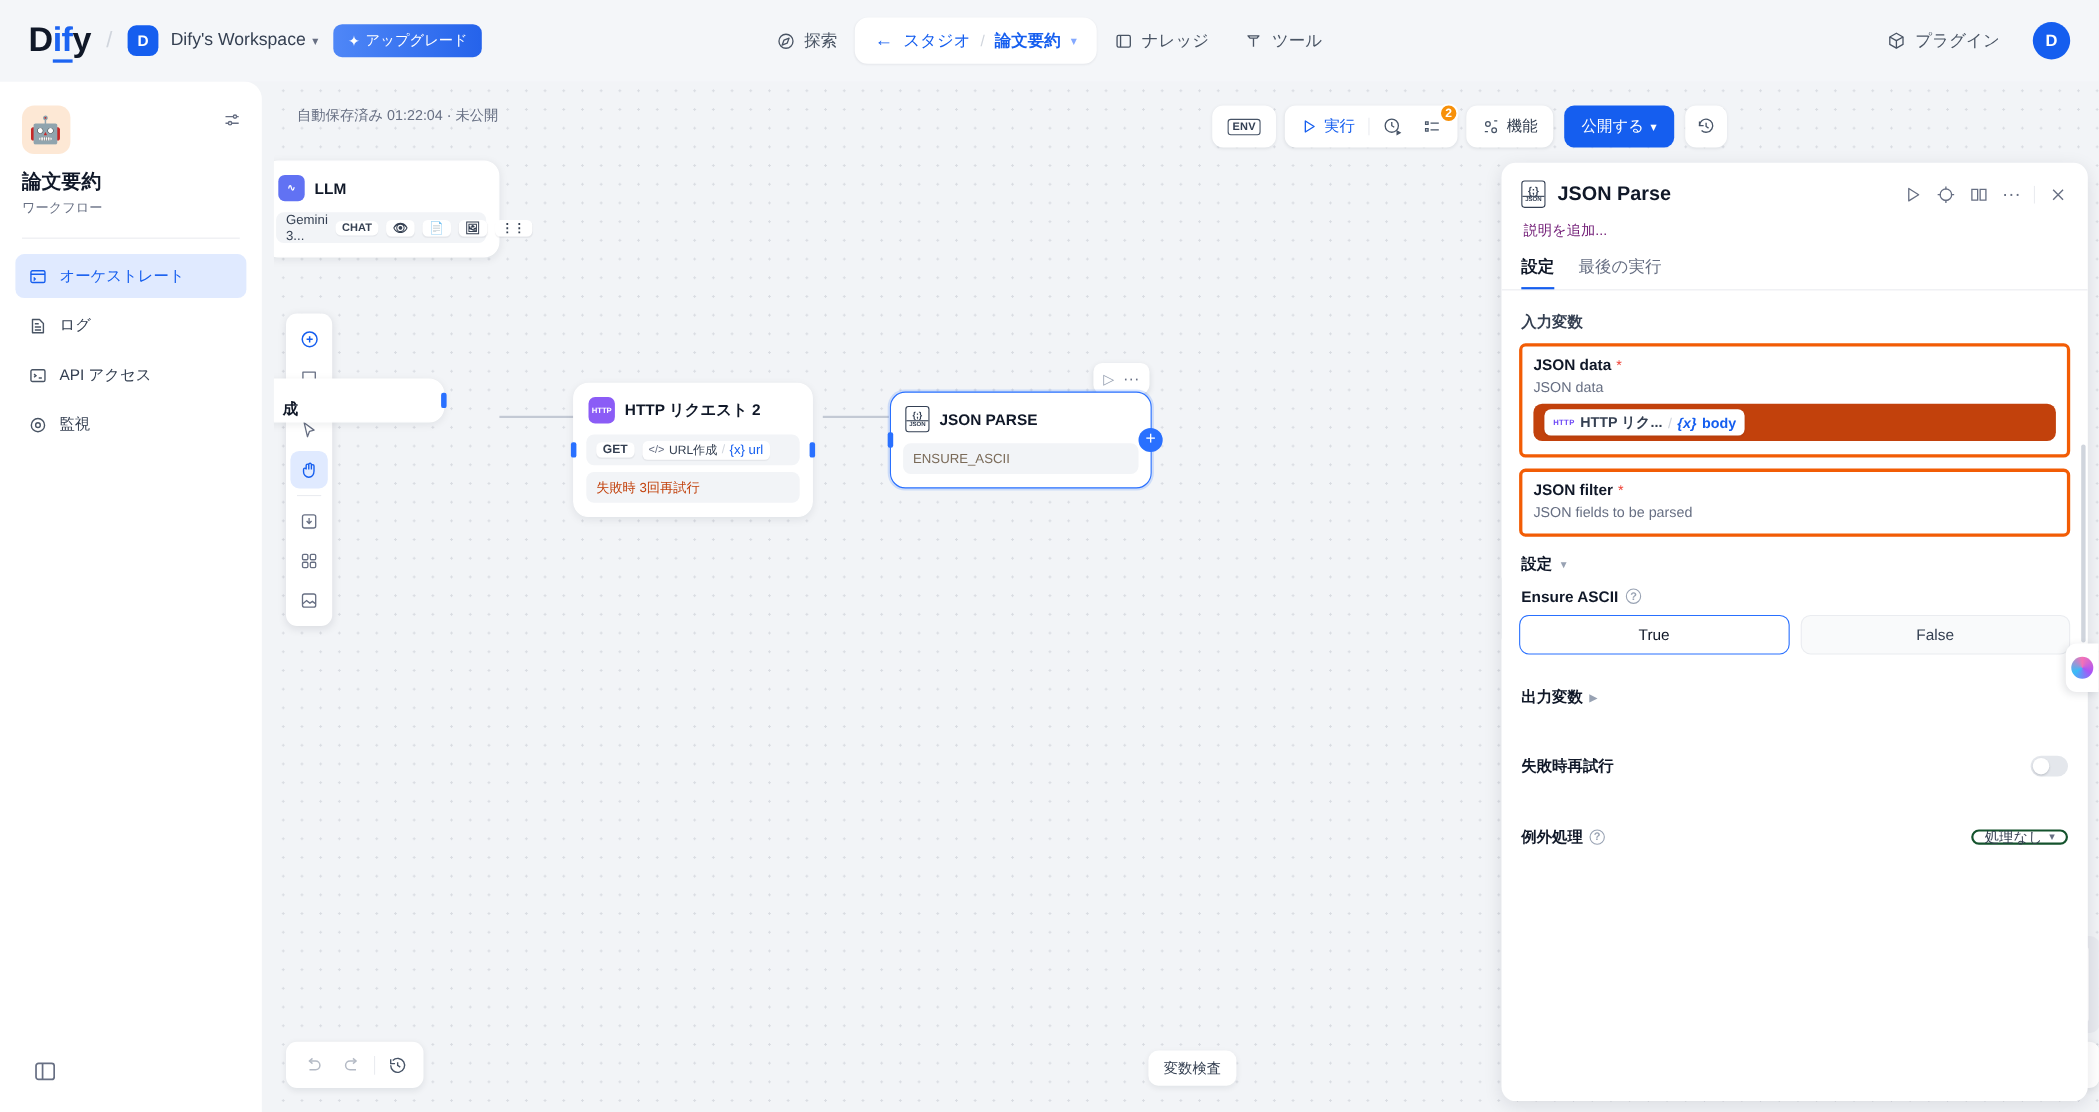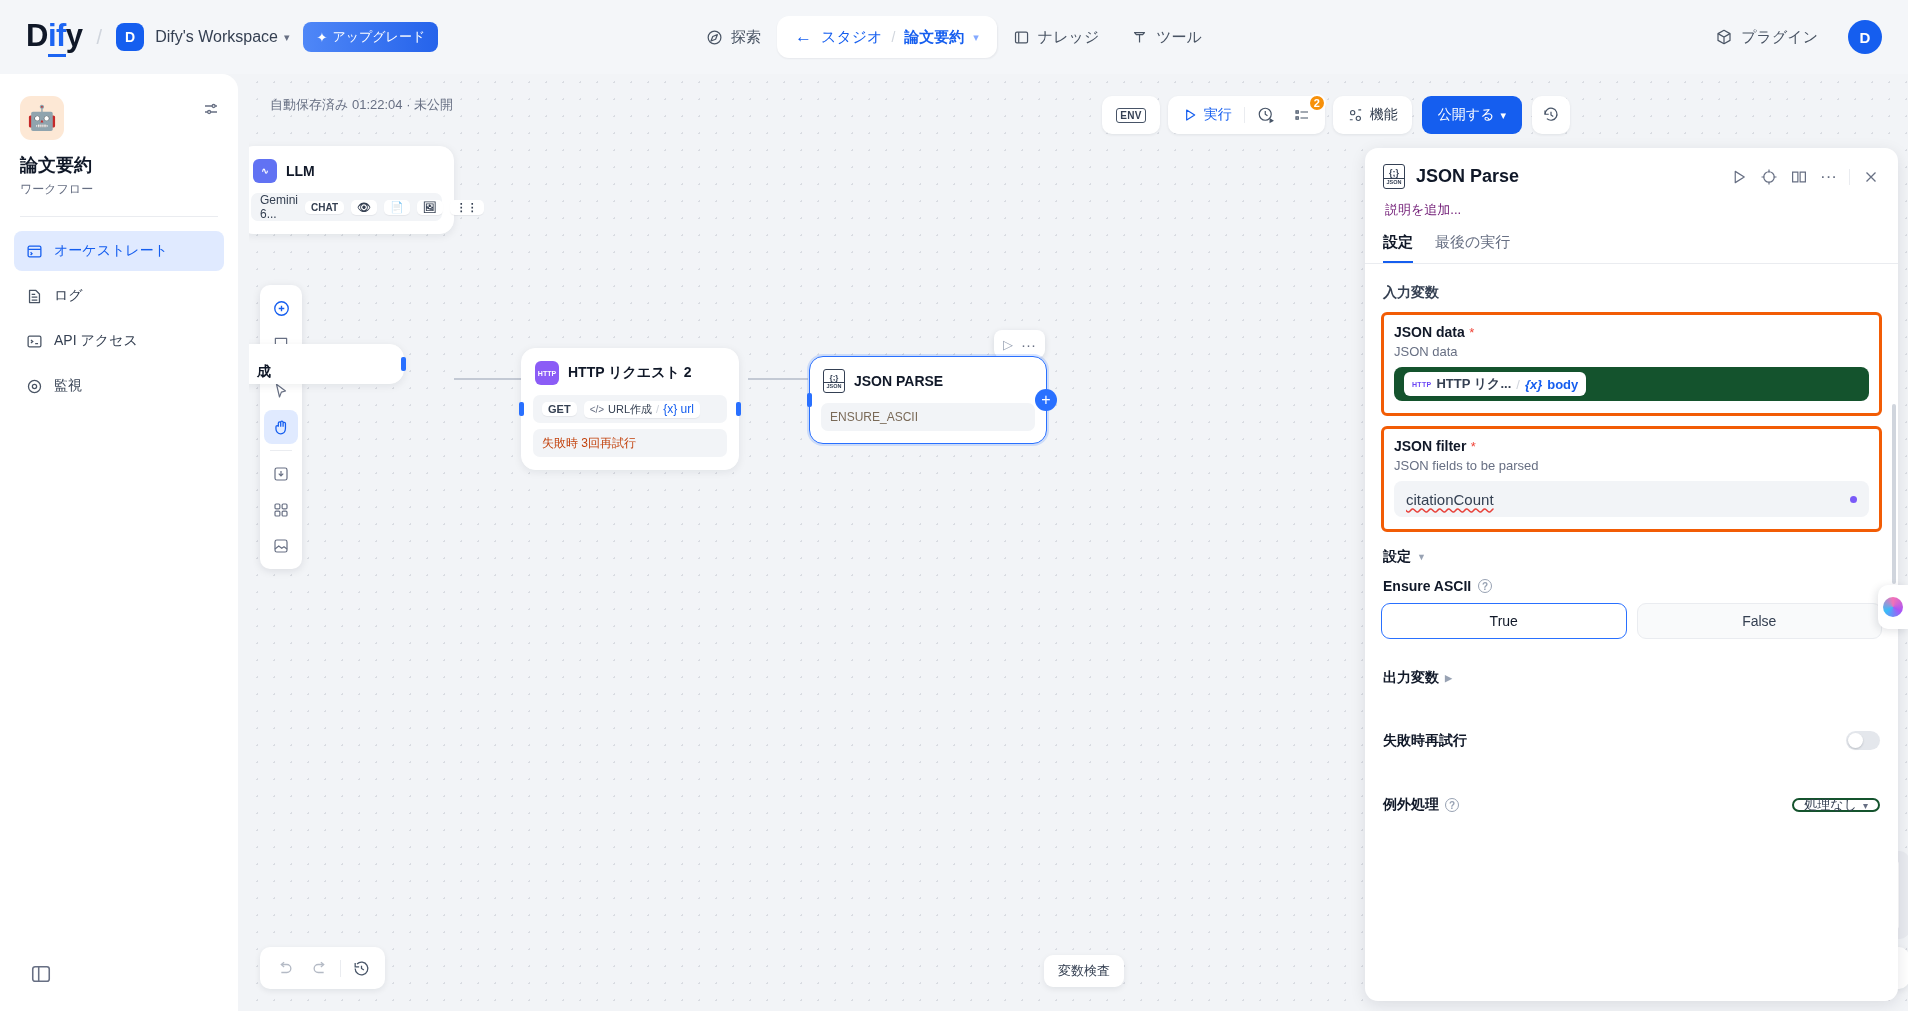--- a/index.html
+++ b/index.html
@@ -227,21 +227,21 @@
   .tabs { display: flex; gap: 22px; padding: 14px 18px 0 18px; border-bottom: 1px solid #eaecf0; }
   .tab { font-size: 15px; color: #676f83; padding-bottom: 9px; cursor: pointer; }
   .tab.active { color: #101828; font-weight: 700; border-bottom: 2px solid #155eef; }
   .panel-body { flex: 1; overflow-y: auto; padding: 0 16px 20px 16px; position: relative; }
   .sec-label { font-size: 14px; font-weight: 600; color: #354052; margin: 20px 0 10px 2px; }
   .hl-box { border: 3px solid #f25c05; border-radius: 6px; padding: 8px 10px 12px 10px; margin-bottom: 10px; }
   .field-label { font-size: 14px; font-weight: 700; color: #101828; }
   .req { color: #f04438; font-size: 13px; }
   .field-hint { font-size: 13px; color: #676f83; margin-top: 3px; }
   .field-input {
-    background: #14532d; border-radius: 8px; height: 34px; display: flex;
+    background: #c2410c; border-radius: 8px; height: 34px; display: flex;
     align-items: center; padding: 0 10px; margin-top: 8px;
   }
   .var-chip {
     background: #fff; border-radius: 6px; padding: 3px 8px; display: flex;
     align-items: center; gap: 5px; font-size: 13px; color: #354052;
     box-shadow: 0 1px 2px rgba(16,24,40,.08); font-weight: 600;
   }
   .http-mini {
     font-size: 7px; font-weight: 700; color: #6b46f5; letter-spacing: .3px;
   }
@@ -507,21 +507,21 @@
       </div>
     </div>
 
     <div class="node" style="left:-10px; top:72px; width:215px;">
       <div class="node-head">
         <div class="node-icon" style="background:#6172f3">∿</div>
         <span class="node-title">LLM</span>
       </div>
       <div class="node-body">
         <div class="node-row">
-          <span>Gemini 6...</span>
+          <span>Gemini 3...</span>
           <span class="chip-white" style="font-size:10px">CHAT</span>
           <span class="chip-white">👁</span>
           <span class="chip-white">📄</span>
           <span class="chip-white">🖼</span>
           <span class="chip-white">⋮⋮</span>
         </div>
       </div>
     </div>
 
     <div class="node" style="left:-50px; top:270px; width:205px;">
@@ -681,24 +681,20 @@
           </span>
         </div>
       </div>
 
       <div class="hl-box">
         <div>
           <span class="field-label">JSON filter</span>
           <span class="req">*</span>
         </div>
         <div class="field-hint">JSON fields to be parsed</div>
-        <div class="filter-input">
-          <span class="spell">citationCount</span>
-          <span class="purple-dot"></span>
-        </div>
       </div>
 
       <div class="settings-row">
         <span class="settings-title">設定</span>
         <span style="color:#98a2b3;font-size:9px">▼</span>
       </div>
 
       <div class="bool-label">
         <span>Ensure ASCII</span>
         <span class="help-q">?</span>

